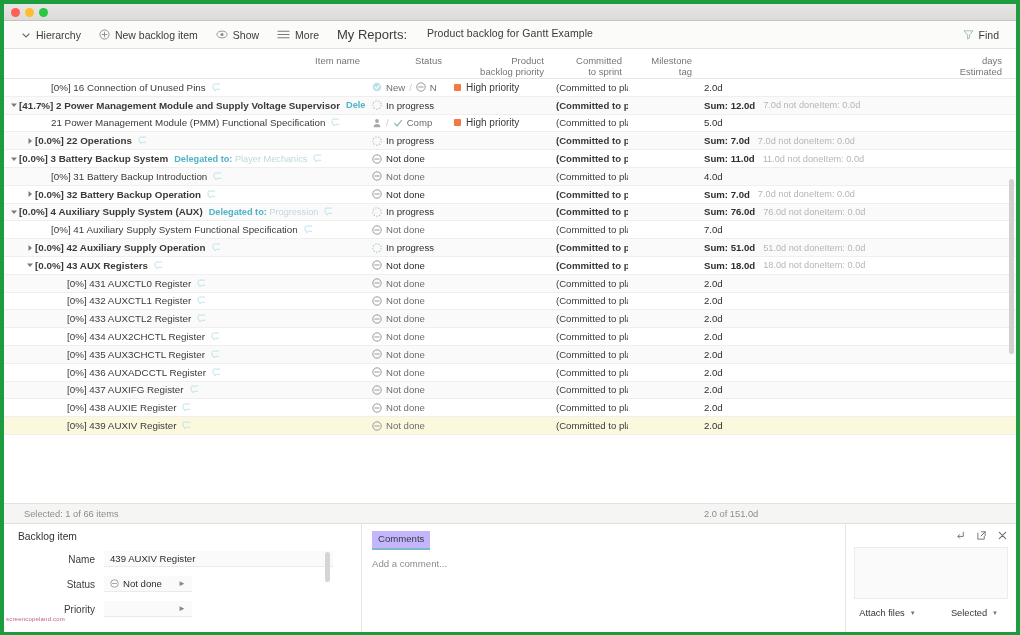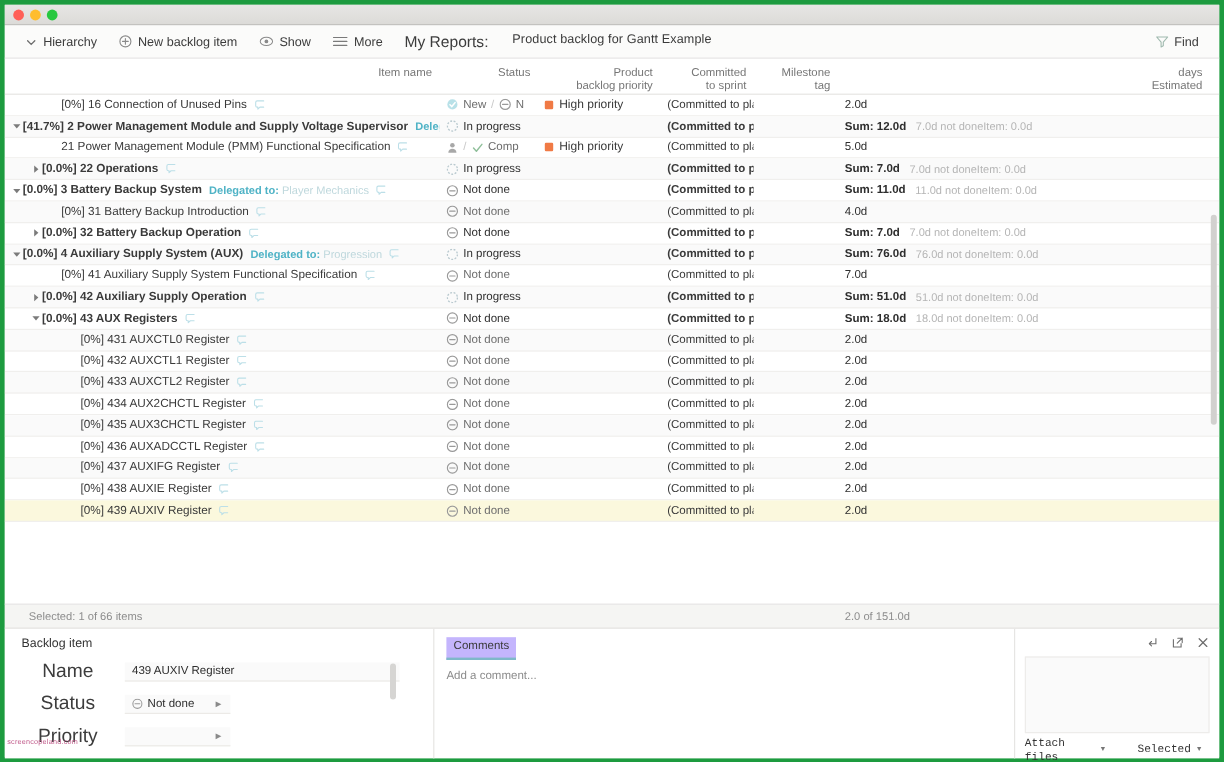--- a/index.html
+++ b/index.html
@@ -155,22 +155,22 @@
   .detail-left {
     width: 358px; flex: 0 0 358px;
     border-right: 1px solid #e6e5e3;
     padding: 7px 0 0 14px;
     position: relative;
   }
   .panel-title { font-size: 10.3px; color: #333; margin-bottom: 9px; }
   .field-row { display: flex; align-items: center; margin-bottom: 9px; }
   .field-lbl {
     width: 86px; flex: 0 0 86px;
-    text-align: center; padding-right: 9px;
-    font-size: 16px; color: #3c3c3c;
+    text-align: right; padding-right: 9px;
+    font-size: 10px; color: #3c3c3c;
   }
   .field-box {
     flex: 1; margin-right: 28px;
     height: 16px;
     background: #fafafa;
     border-bottom: 1px solid #eceae7;
     display: flex; align-items: center;
     padding: 0 6px;
     font-size: 9.6px; color: #2e2e2e;
     position: relative;
@@ -210,21 +210,21 @@
     padding: 6px 8px 0 8px;
     display: flex; flex-direction: column;
   }
   .dr-icons { display: flex; justify-content: flex-end; gap: 10px; margin-bottom: 6px; color: #6d6d6d; }
   .dr-box {
     flex: 1;
     background: #fafafa;
     border: 1px solid #edecea;
     margin-bottom: 6px;
   }
-  .dr-actions { display: flex; gap: 20px; padding-bottom: 0; font-family: Liberation Mono, monospace; }
+  .dr-actions { display: flex; gap: 20px; padding-bottom: 12px; }
   .dr-btn {
     flex: 1; height: 15px;
     display: flex; align-items: center; justify-content: center; gap: 5px;
     font-size: 9.3px; color: #343434;
   }
   .tri-down { font-size: 6px; color: #767676; }
 </style>
 </head>
 <body>
 

